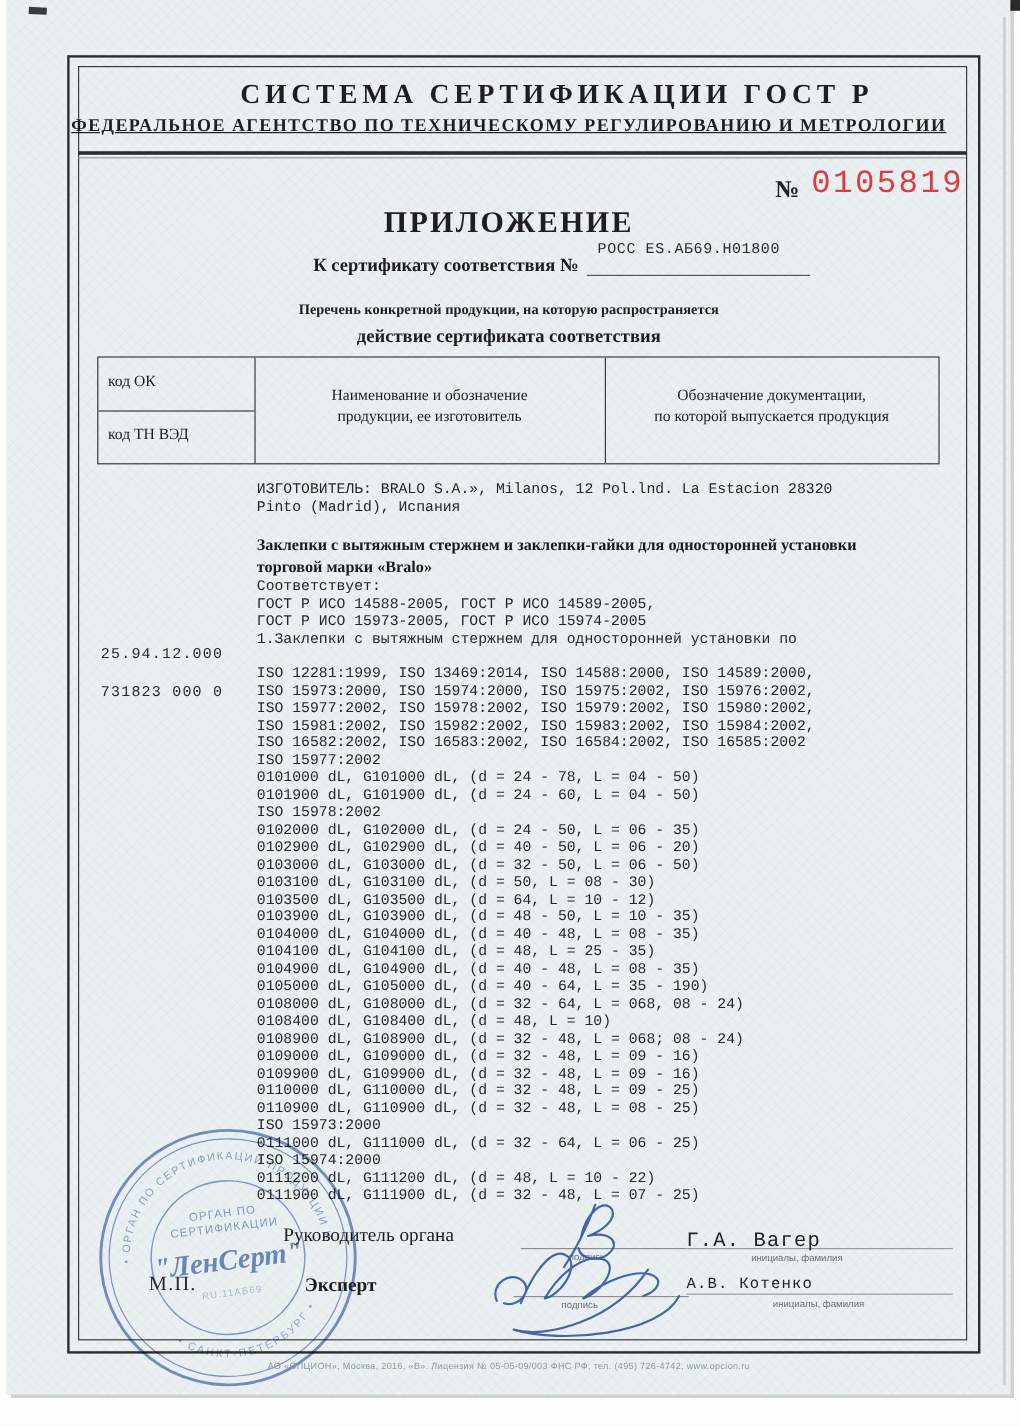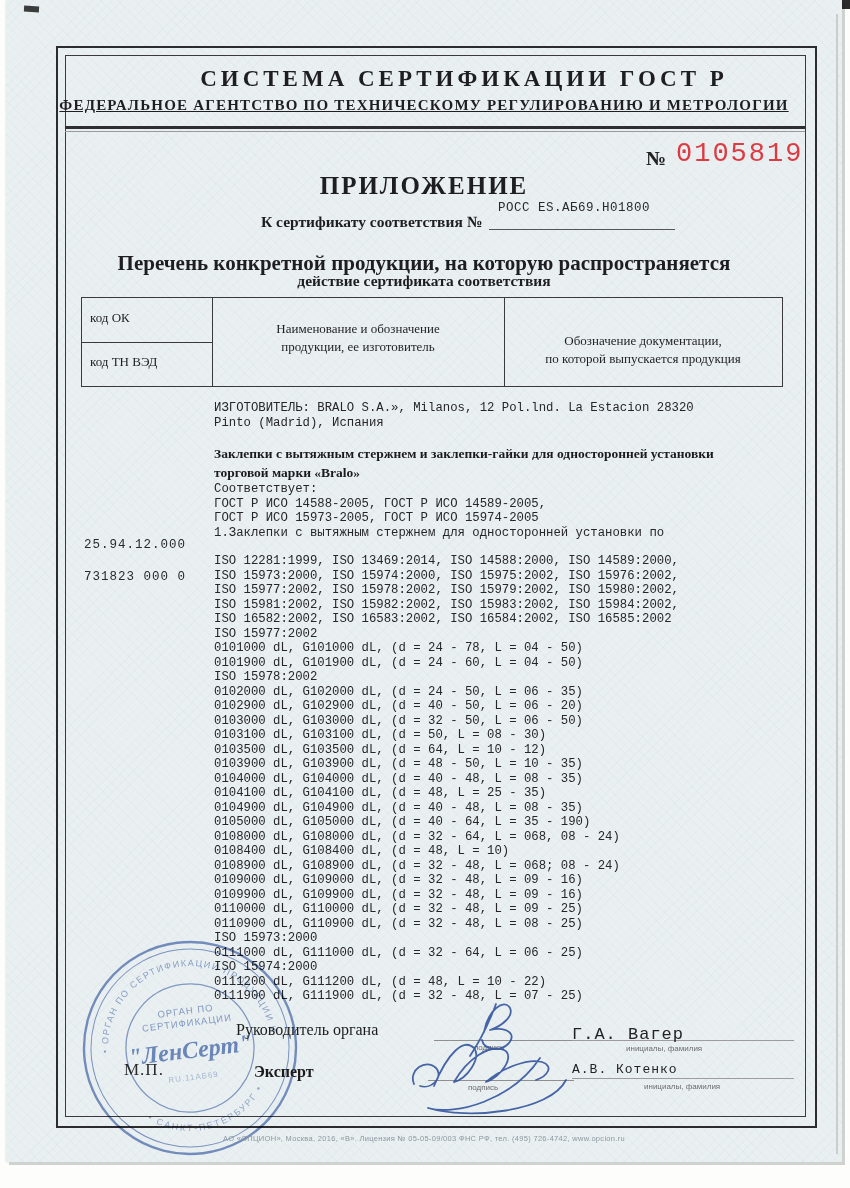--- a/index.html
+++ b/index.html
@@ -17,30 +17,30 @@
   .hdr1{left:0;top:66px;width:100%;text-align:center;font-weight:bold;font-size:23px;letter-spacing:4px;color:#1e1e20;margin-left:40px;}
   .hdr2{left:0;top:97px;width:100%;text-align:center;font-weight:bold;font-size:15px;letter-spacing:1.2px;color:#1e1e20;text-decoration:underline;}
   .hdr-sep1{left:59px;top:126px;width:740px;height:3px;background:#2e2e30;}
   .hdr-sep2{left:59px;top:131px;width:740px;height:1px;background:#9a9a9a;}
   .no-sign{left:640px;top:147px;font-size:20px;font-weight:bold;color:#222;}
   .no-digits{left:670px;top:139px;font-size:27px;letter-spacing:2px;color:#dd3b44;}
   .title{left:0;top:172px;width:100%;text-align:center;font-weight:bold;font-size:25px;letter-spacing:2px;color:#1e1e20;}
   .certline{left:255px;top:213px;font-weight:bold;font-size:15.5px;color:#1e1e20;}
   .certnum{left:492px;top:201px;font-size:12.5px;color:#2a2a2c;letter-spacing:.5px;}
   .certrule{left:483px;top:229px;width:186px;height:1px;background:#555;}
-  .sub1{left:0;top:251px;width:100%;text-align:center;font-weight:bold;font-size:21px;color:#1e1e20;}
+  .sub1{left:0;top:251px;width:100%;text-align:center;font-weight:bold;font-size:12px;color:#1e1e20;}
   .sub2{left:0;top:272px;width:100%;text-align:center;font-weight:bold;font-size:15.5px;color:#1e1e20;}
   .thead{left:75px;top:297px;width:700px;height:88px;border:1.5px solid #3a3a3c;}
   .thead .v1{position:absolute;left:130px;top:0;width:1px;height:100%;background:#3a3a3c;}
   .thead .v2{position:absolute;left:422px;top:0;width:1px;height:100%;background:#3a3a3c;}
   .thead .h1{position:absolute;left:0;top:44px;width:130px;height:1px;background:#3a3a3c;}
   .thc{position:absolute;font-size:13px;color:#1e1e20;}
   .tc1a{left:8px;top:12px;}  .tc1b{left:8px;top:56px;}
   .tc2{left:130px;top:22px;width:292px;text-align:center;line-height:18px;}
-  .tc3{left:422px;top:22px;width:278px;text-align:center;line-height:18px;margin-top:12px;}
+  .tc3{left:422px;top:22px;width:278px;text-align:center;line-height:18px;}
   .codes{font-size:12.5px;color:#2a2a2c;letter-spacing:1px;}
   .code-ok{left:78px;top:538px;}
   .code-tn{left:78px;top:570px;}
   .body-col{left:208px;top:401px;width:575px;color:#26262a;}
   .body-col .m{font-family:"Liberation Mono", monospace;font-size:12.3px;line-height:14.5px;white-space:pre;}
   .body-col .b{font-family:"Liberation Serif", serif;font-weight:bold;font-size:13.5px;line-height:19px;color:#1b1b1d;}
   .body-col .g{height:14px;}
   .role1{left:230px;top:1021px;font-weight:normal;font-size:16px;color:#1c1c1e;}
   .role2{left:248px;top:1063px;font-weight:bold;font-size:16px;color:#1c1c1e;}
   .sline1{left:428px;top:1040px;width:138px;height:1px;background:#8f8f8f;}

